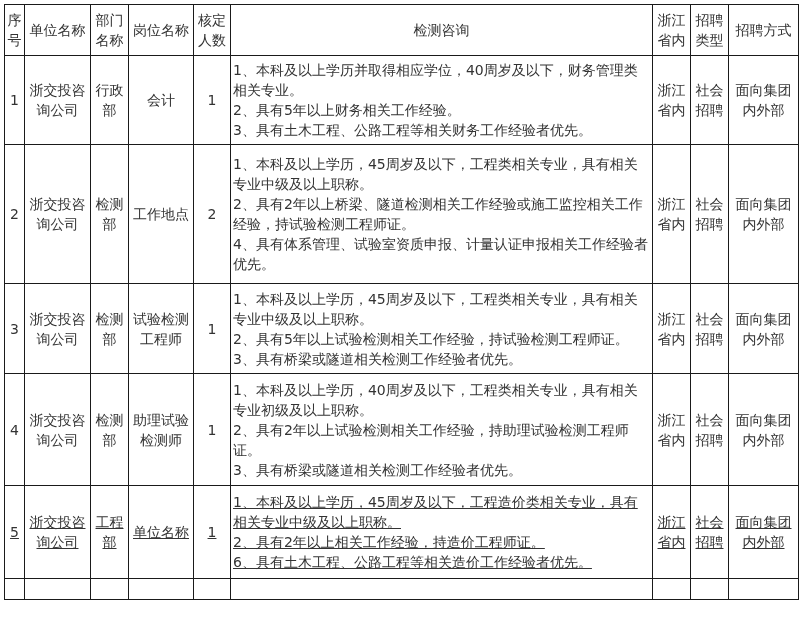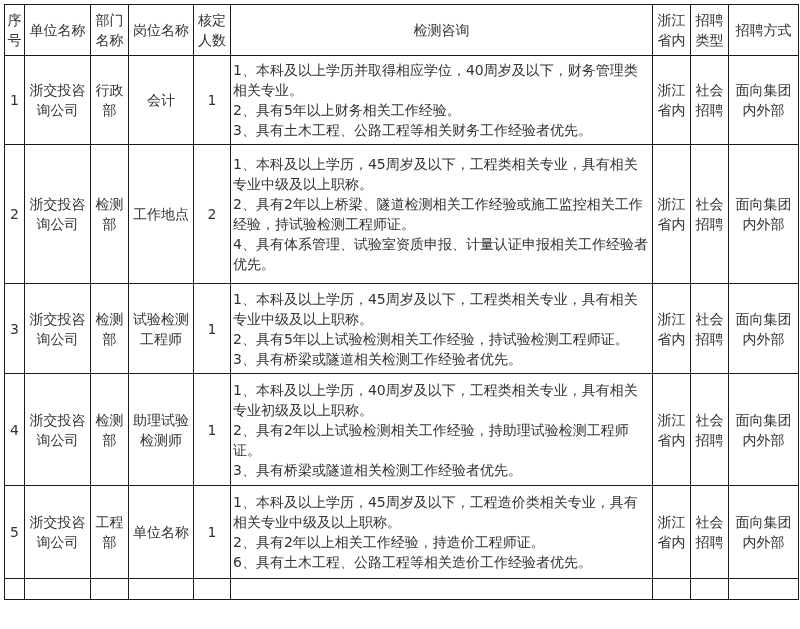--- a/index.html
+++ b/index.html
@@ -16,21 +16,21 @@
       color: #333333; padding: 0 2px; vertical-align: middle;
       word-break: break-all;
     }
     th { height: 50px; text-align: center; }
     td.c { text-align: center; }
     td.req { text-align: left; padding: 5px 2px 5px 3px; line-height: 24.5px; }
     .r1 td { height: 88px; }
     .r2 td { height: 138px; }
     .r3 td { height: 89px; }
     .r4 td { height: 111px; margin-left: 38px; }
-    .r5 td { height: 92px; }
+    .r5 td { height: 92px; text-decoration: underline; }
     .rnext td { height: 20px; }
     .req-line { display: block; }
   </style>
 </head>
 <body>
 
 <table class="recruit">
   <colgroup>
     <col style="width:20px">
     <col style="width:66px">

